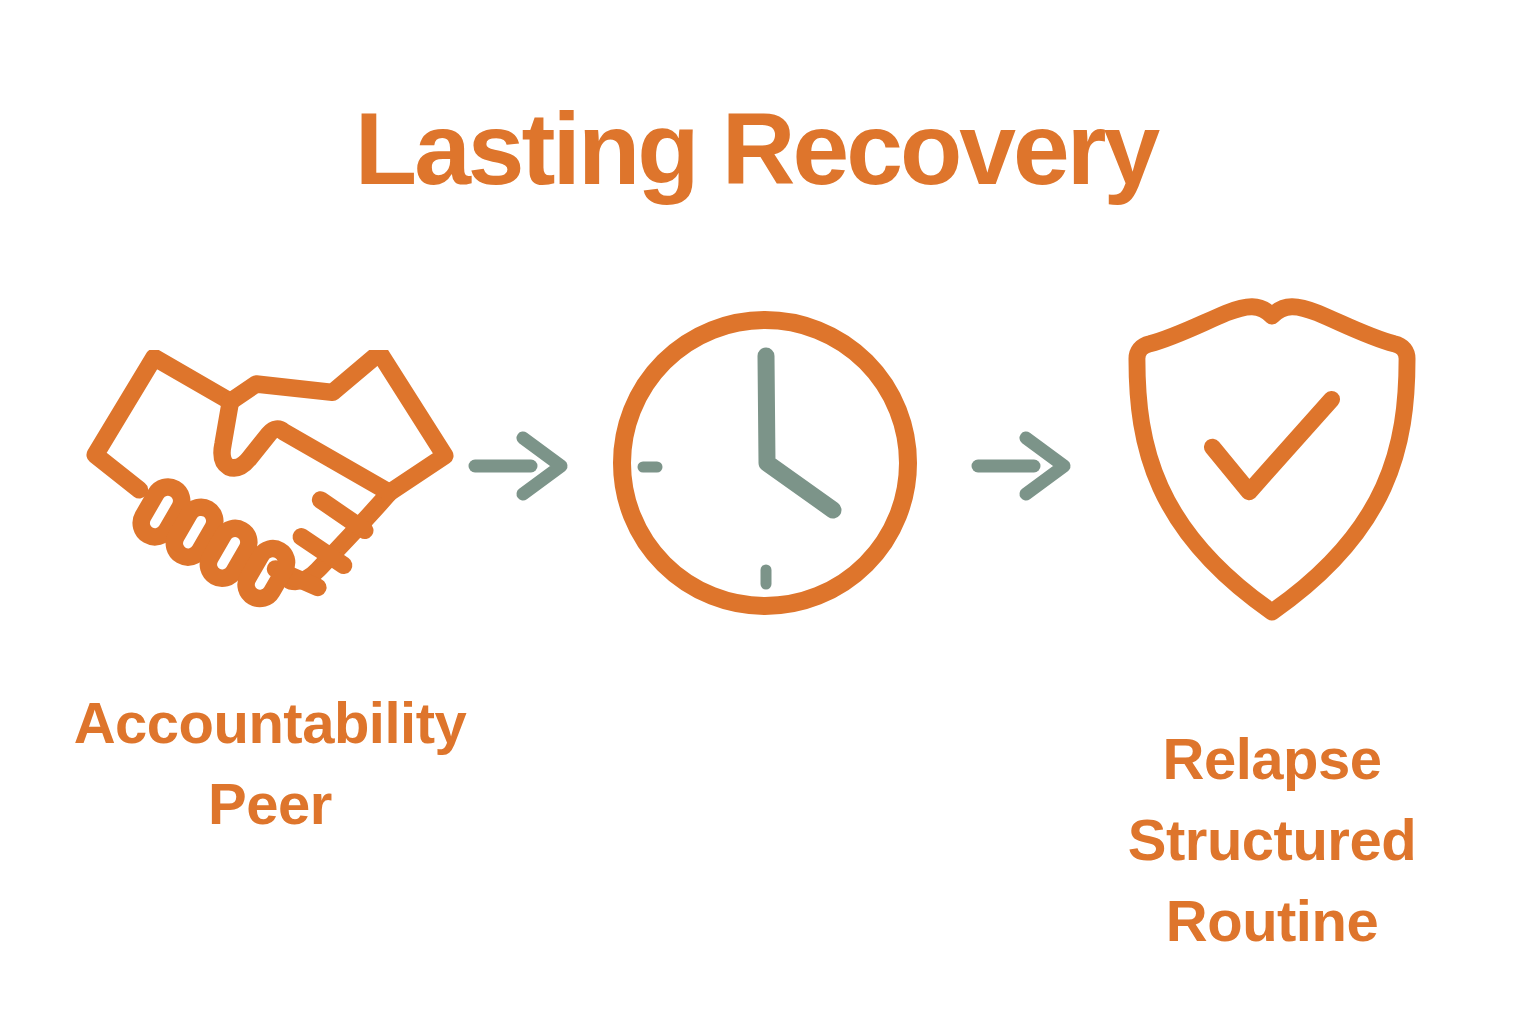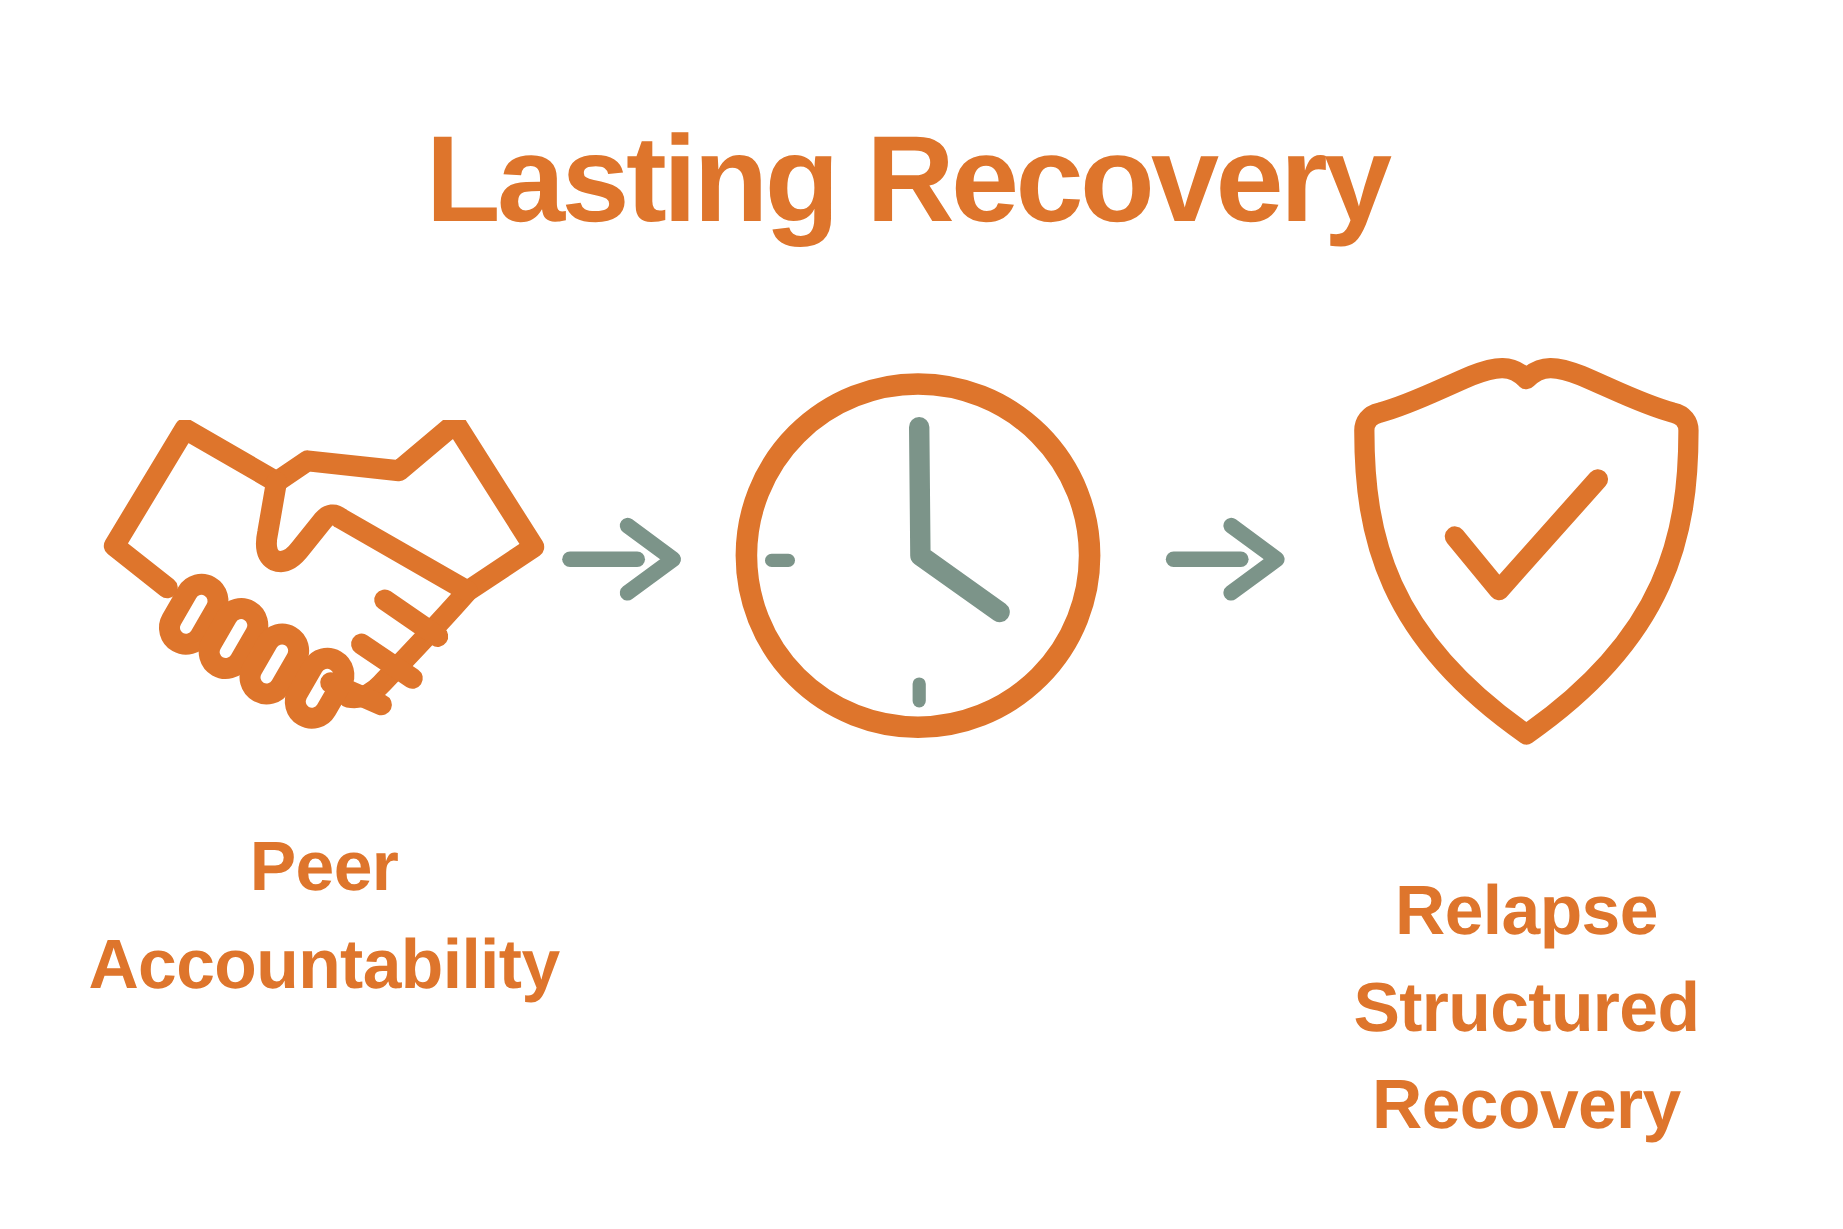--- a/index.html
+++ b/index.html
@@ -114,24 +114,24 @@
                C 9 150 27 236 145 318
                C 263 236 281 150 281 63
                C 281 56 277 50 268 48
                C 244 42 217 28 191 17
                C 171 9 157 7 145 20 Z"></path>
       <path class="stroke-orange" stroke-width="17" d="M 85 152 L 122 197 L 205 104"></path>
     </svg>
   </div>
 
   <div class="step-label step-label-1">
+    <div>Accountability</div>
     <div>Peer</div>
-    <div>Accountability</div>
   </div>
 
 
   <div class="step-label step-label-3">
     <div>Relapse</div>
     <div>Structured</div>
-    <div>Recovery</div>
+    <div>Routine</div>
   </div>
 
 </div>
 
 </body></html>

